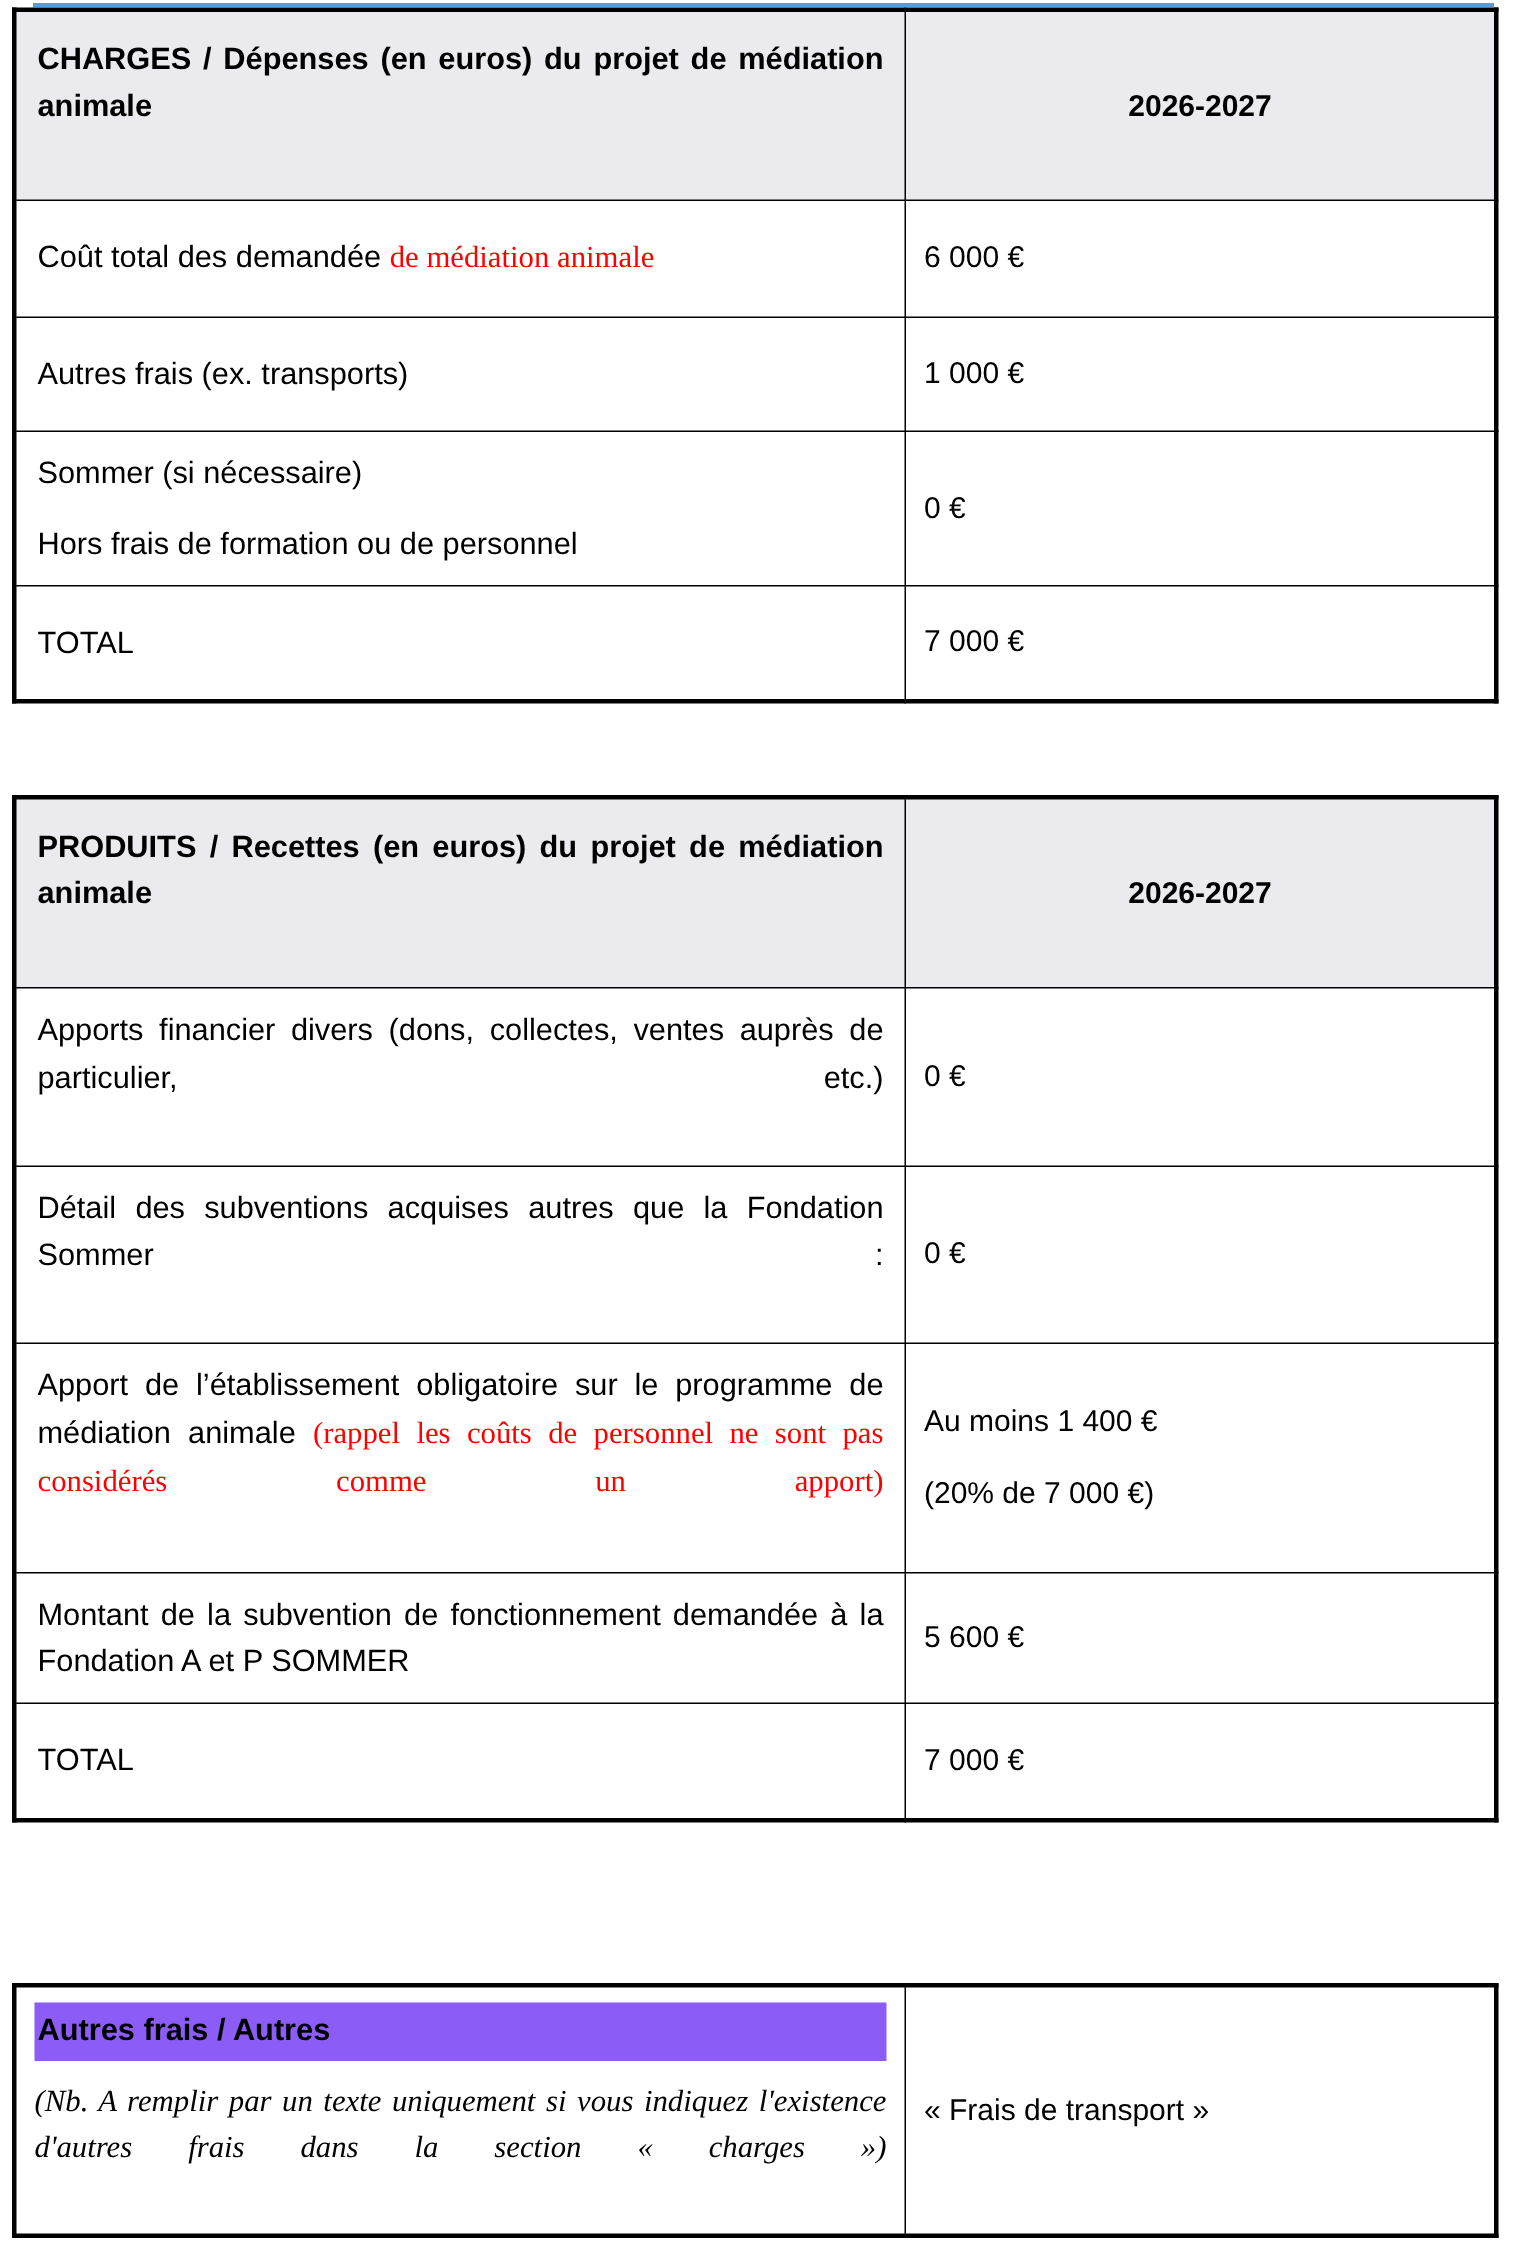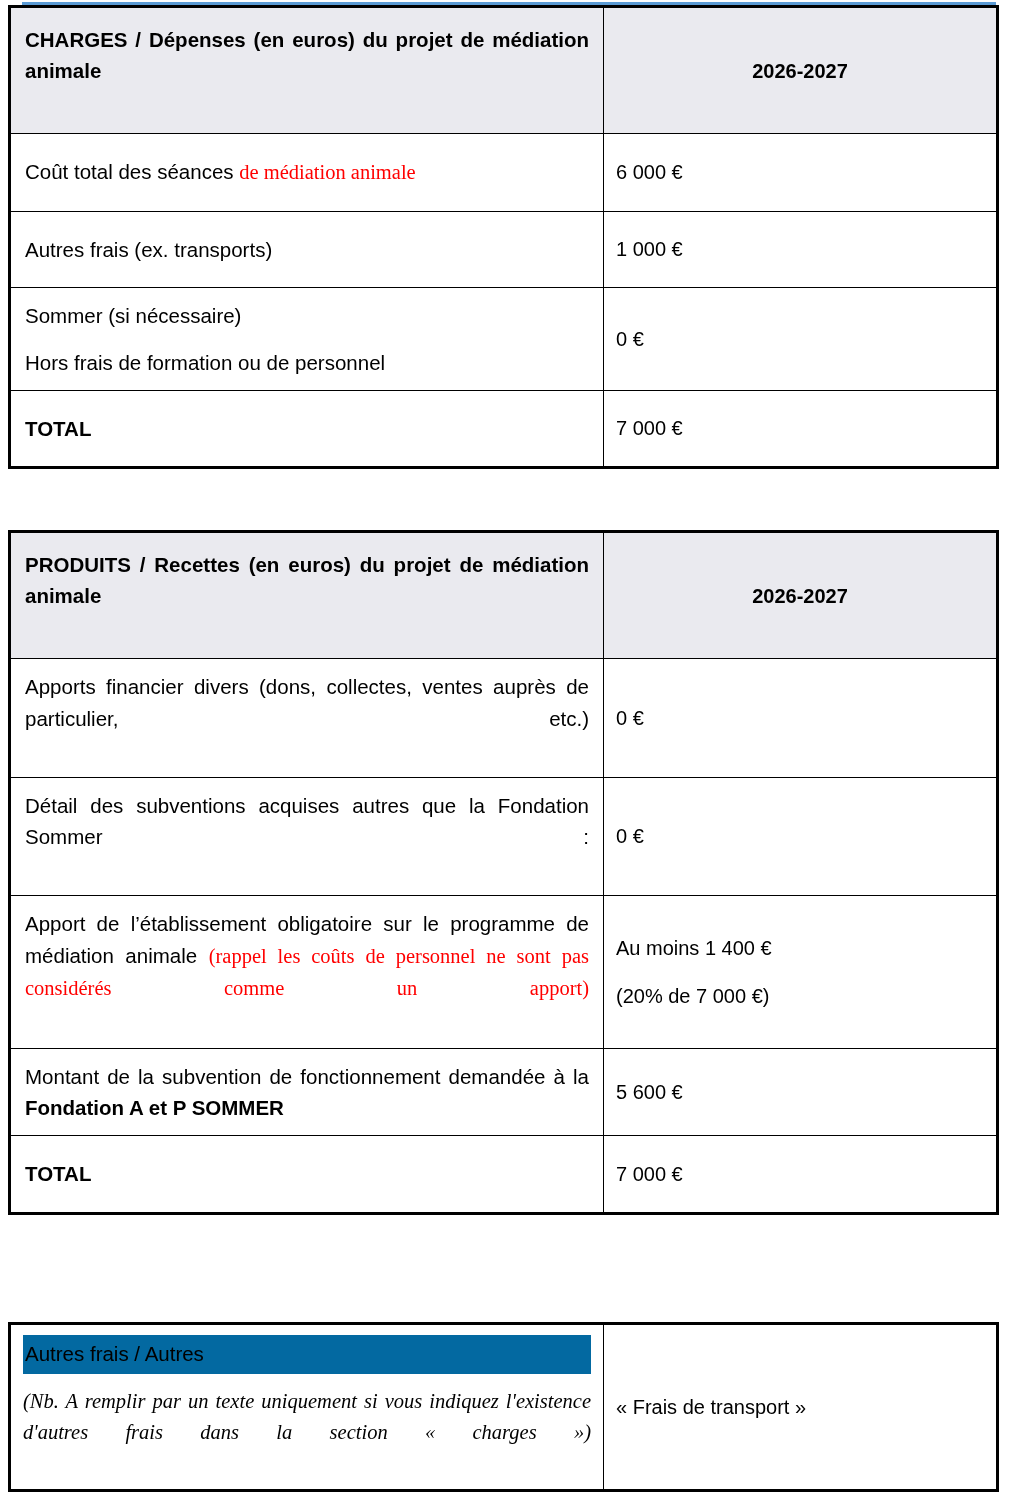--- a/index.html
+++ b/index.html
@@ -85,32 +85,32 @@
     padding-top: 16px;
     padding-bottom: 16px;
   }
   .hdr .cell-value {
     font-weight: bold;
     text-align: center;
     padding-left: 0;
   }
 
   .red { color: #ff0000; font-family: Liberation Serif, serif; }
-  .bold { font-weight: bold; }
+  .bold { font-weight: normal; }
 
   
   .r-tall  .cell-label, .r-tall  .cell-value { padding-top: 22px; padding-bottom: 22px; }
   .r-mid   .cell-label, .r-mid   .cell-value { padding-top: 17px; padding-bottom: 17px; }
   .r-two   .cell-label, .r-two   .cell-value { padding-top: 12px; padding-bottom: 12px; }
 
   
   .t3 .note-title {
     display: block;
-    background: #0369a1;
-    font-weight: normal;
+    background: #8b5cf6;
+    font-weight: bold;
     font-size: 20.5px;
     line-height: 1.5;
     padding: 4px 0 4px 2px;
     margin: 0 0 12px 0;
   }
   .t3 .note-body {
     display: block;
     font-style: italic;
     font-size: 20.5px;
     line-height: 1.52;
@@ -142,21 +142,21 @@
         <td>
           <div class="cell-label"><span class="j">CHARGES / Dépenses (en euros) du projet de médiation animale</span></div>
         </td>
         <td>
           <div class="cell-value"><span>2026-2027</span></div>
         </td>
       </tr>
 
       <tr class="r-tall">
         <td>
-          <div class="cell-label"><span>Coût total des séances </span><span class="red">de médiation animale</span></div>
+          <div class="cell-label"><span>Coût total des demandée </span><span class="red">de médiation animale</span></div>
         </td>
         <td>
           <div class="cell-value"><span>6 000 €</span></div>
         </td>
       </tr>
 
       <tr class="r-tall">
         <td>
           <div class="cell-label"><span>Autres frais (ex. transports)</span></div>
         </td>

